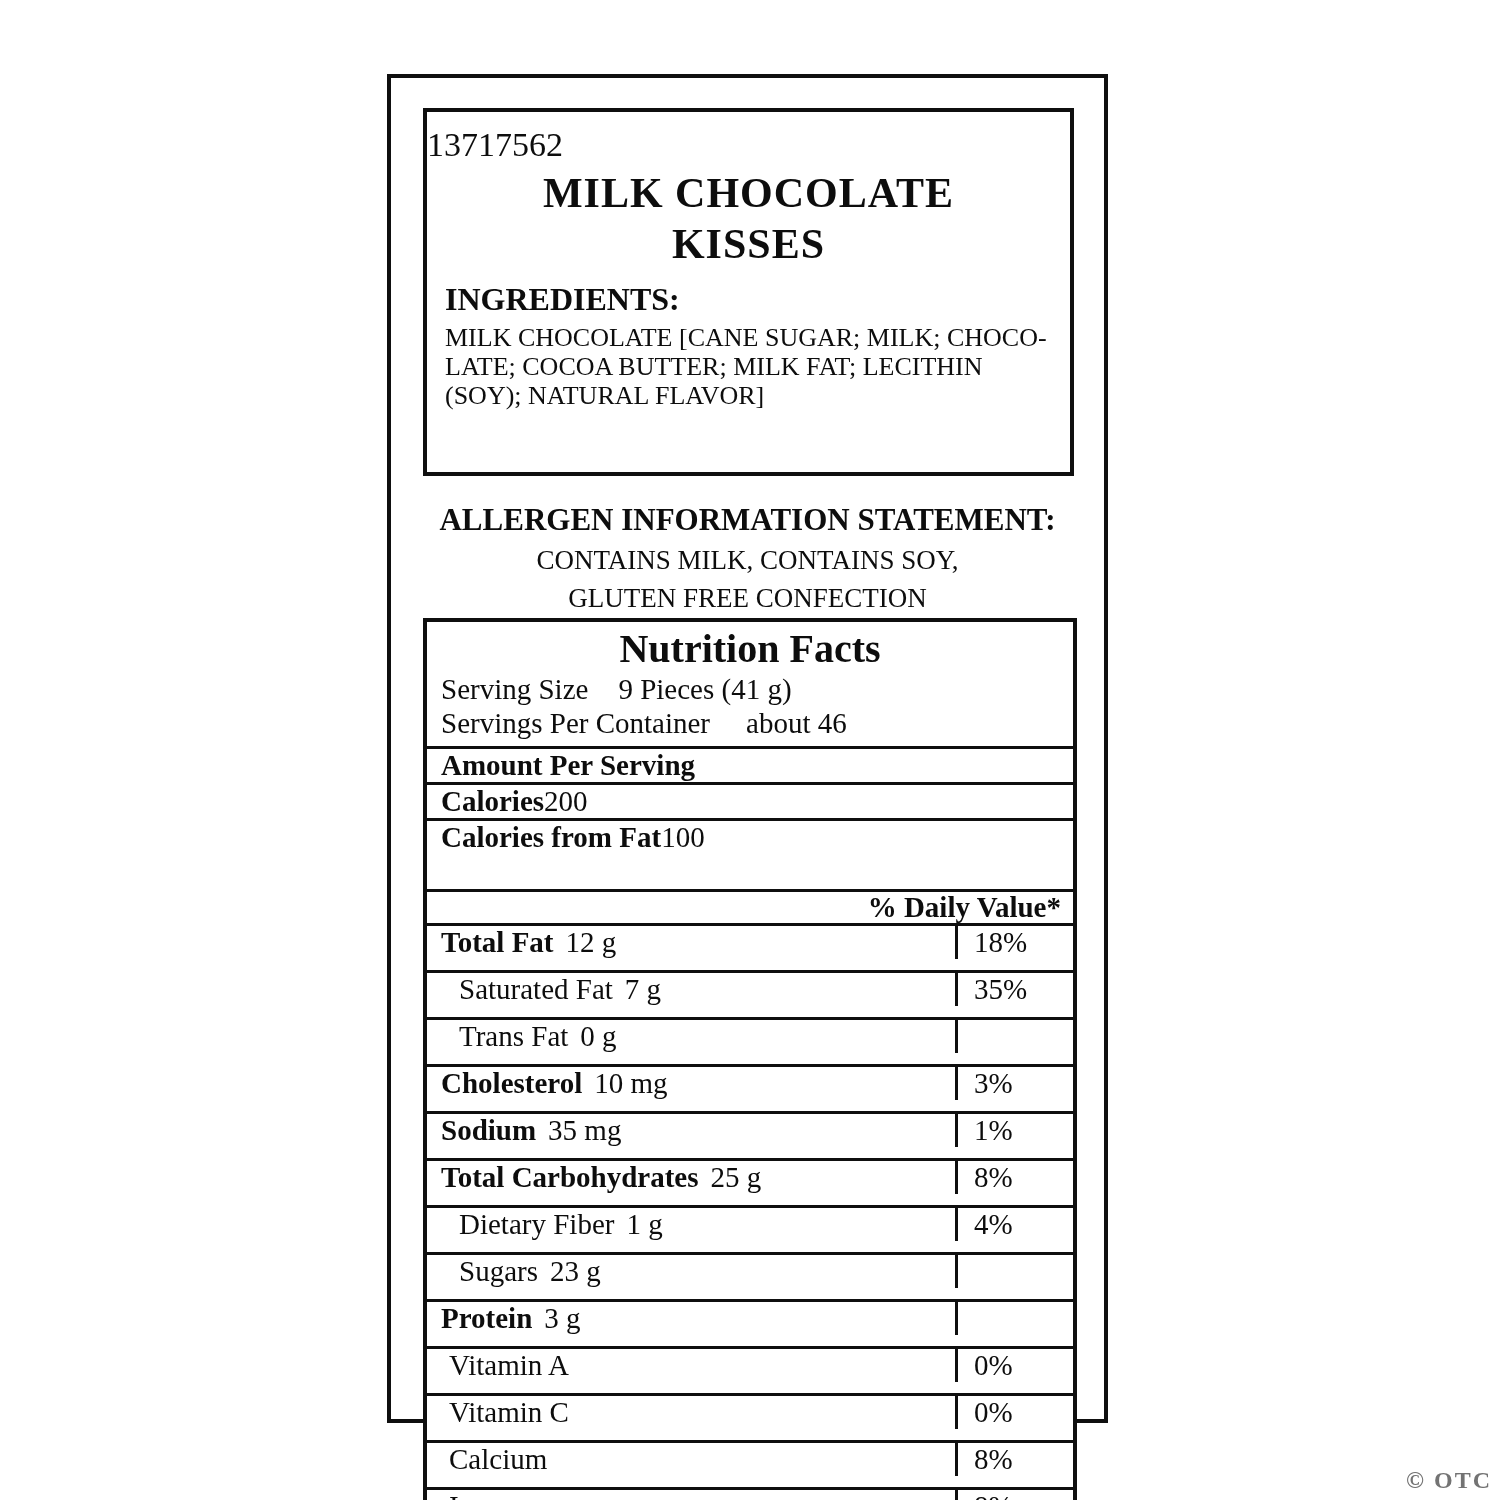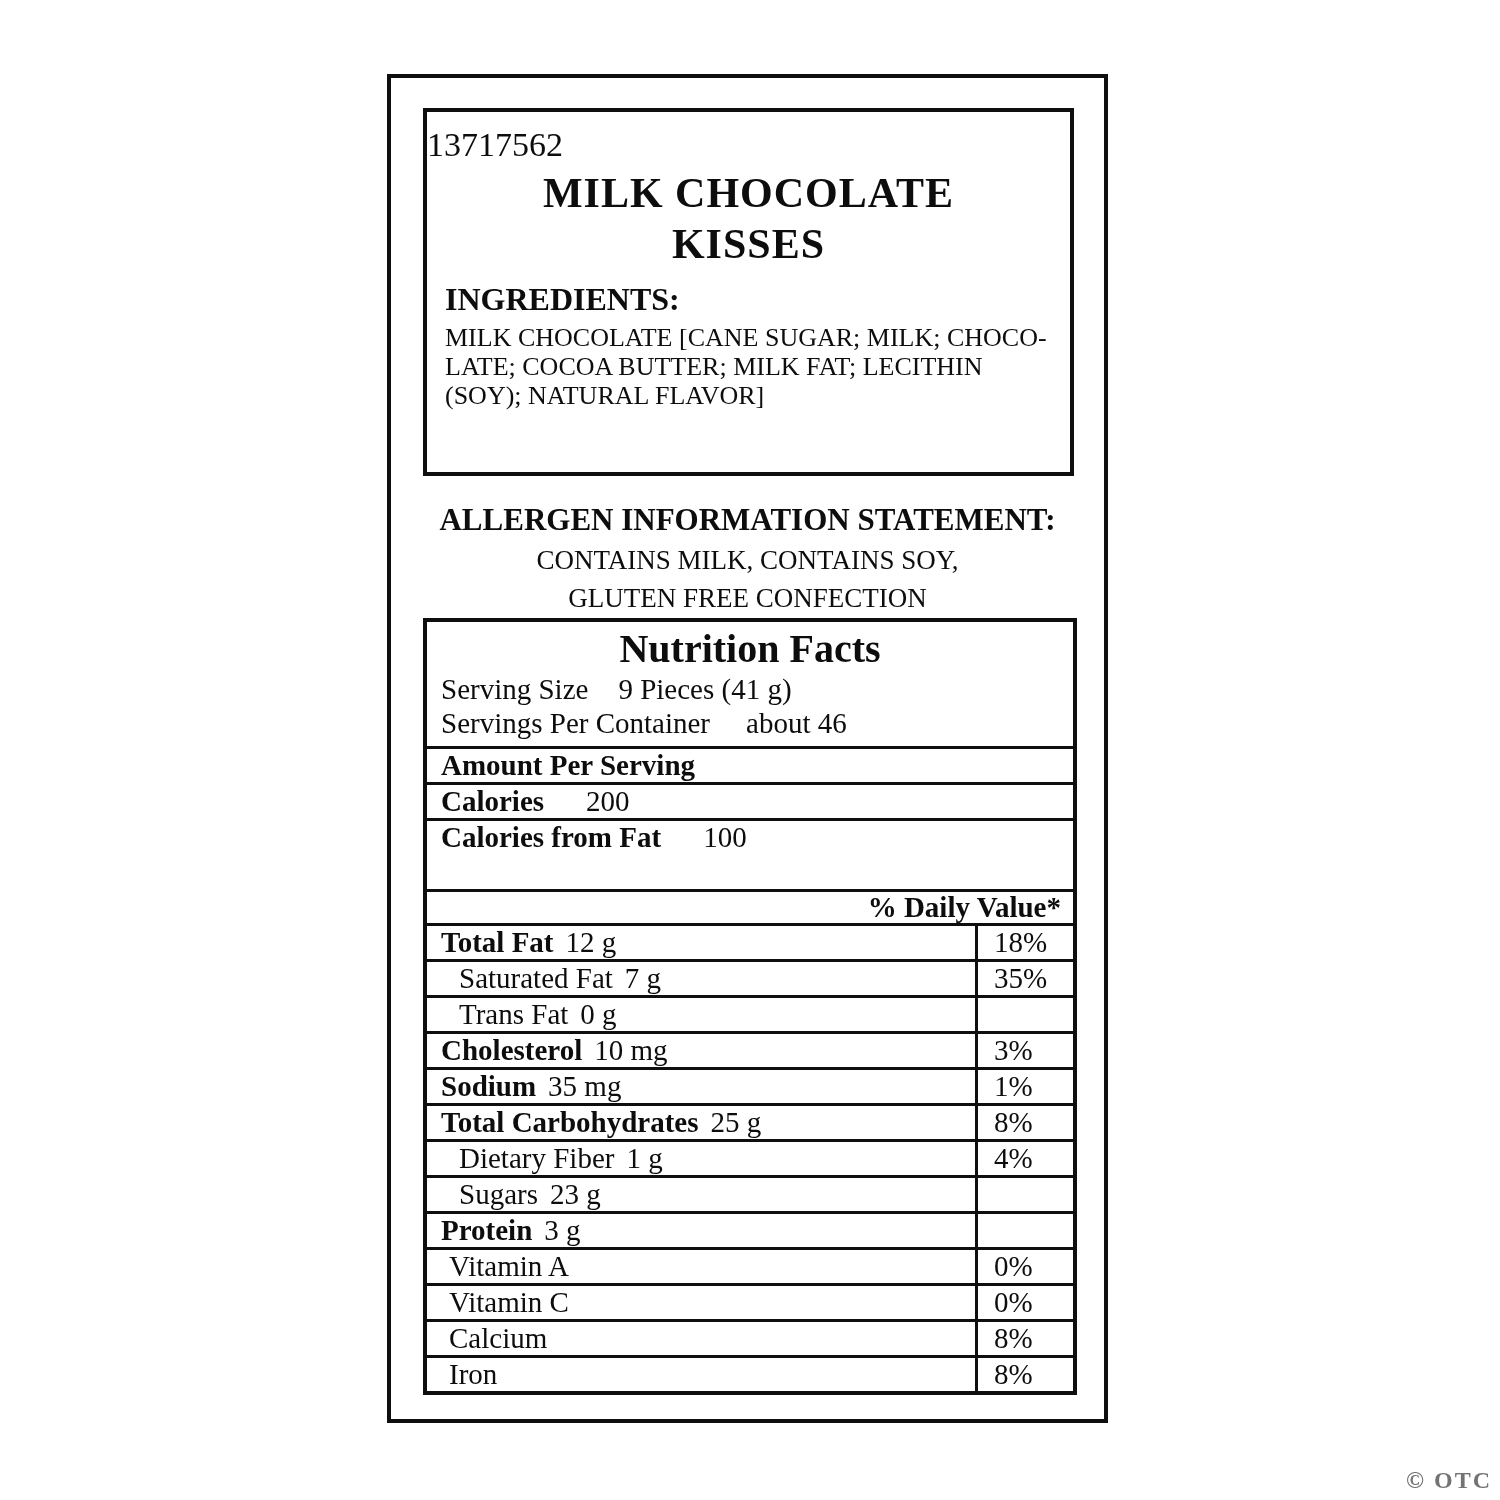--- a/index.html
+++ b/index.html
@@ -38,33 +38,33 @@
   .nf-head { padding:4px 0 6px 0; }
   .nf-title { text-align:center; font-size:40px; font-weight:bold; line-height:1.15; }
   .nf-line { font-size:29px; line-height:34px; padding-left:14px; }
   .nf-line .v1 { margin-left:30px; }
   .nf-line .v2 { margin-left:36px; }
   .nf-row {
     border-top:3px solid #0f0f0f; height:33px; line-height:33px;
     font-size:29px; padding-left:14px;
   }
   .nf-row .b, .b { font-weight:bold; }
-  .nf-row .val { margin-left:42px; }
+  .nf-row .val { }
   .nf-cff { height:68px; }
   .nf-dvh {
     height:31px; line-height:31px; text-align:right;
     padding-right:12px; padding-left:0; font-weight:bold;
   }
   .nrow { border-top:3px solid #0f0f0f; display:flex; font-size:29px; }
-  .nrow .ncell { flex:1; height:33px; line-height:33px; padding-left:14px; }
+  .nrow .ncell { flex:1; height:44px; line-height:33px; padding-left:14px; }
   .nrow.indent .ncell { padding-left:32px; }
   .nrow.vitamin .ncell { padding-left:22px; }
   .nrow .namount { margin-left:12px; }
   .nrow .ndv {
-    flex:none; width:98px; box-sizing:border-box;
+    flex:none; width:118px; box-sizing:border-box;
     border-left:3px solid #0f0f0f; height:33px; line-height:33px; padding-left:16px;
   }
   
   .watermark {
     position:absolute; right:8px; bottom:6px;
     font-size:24px; font-weight:bold; color:#737373; letter-spacing:2px;
   }
 </style>
 </head>
 <body>

